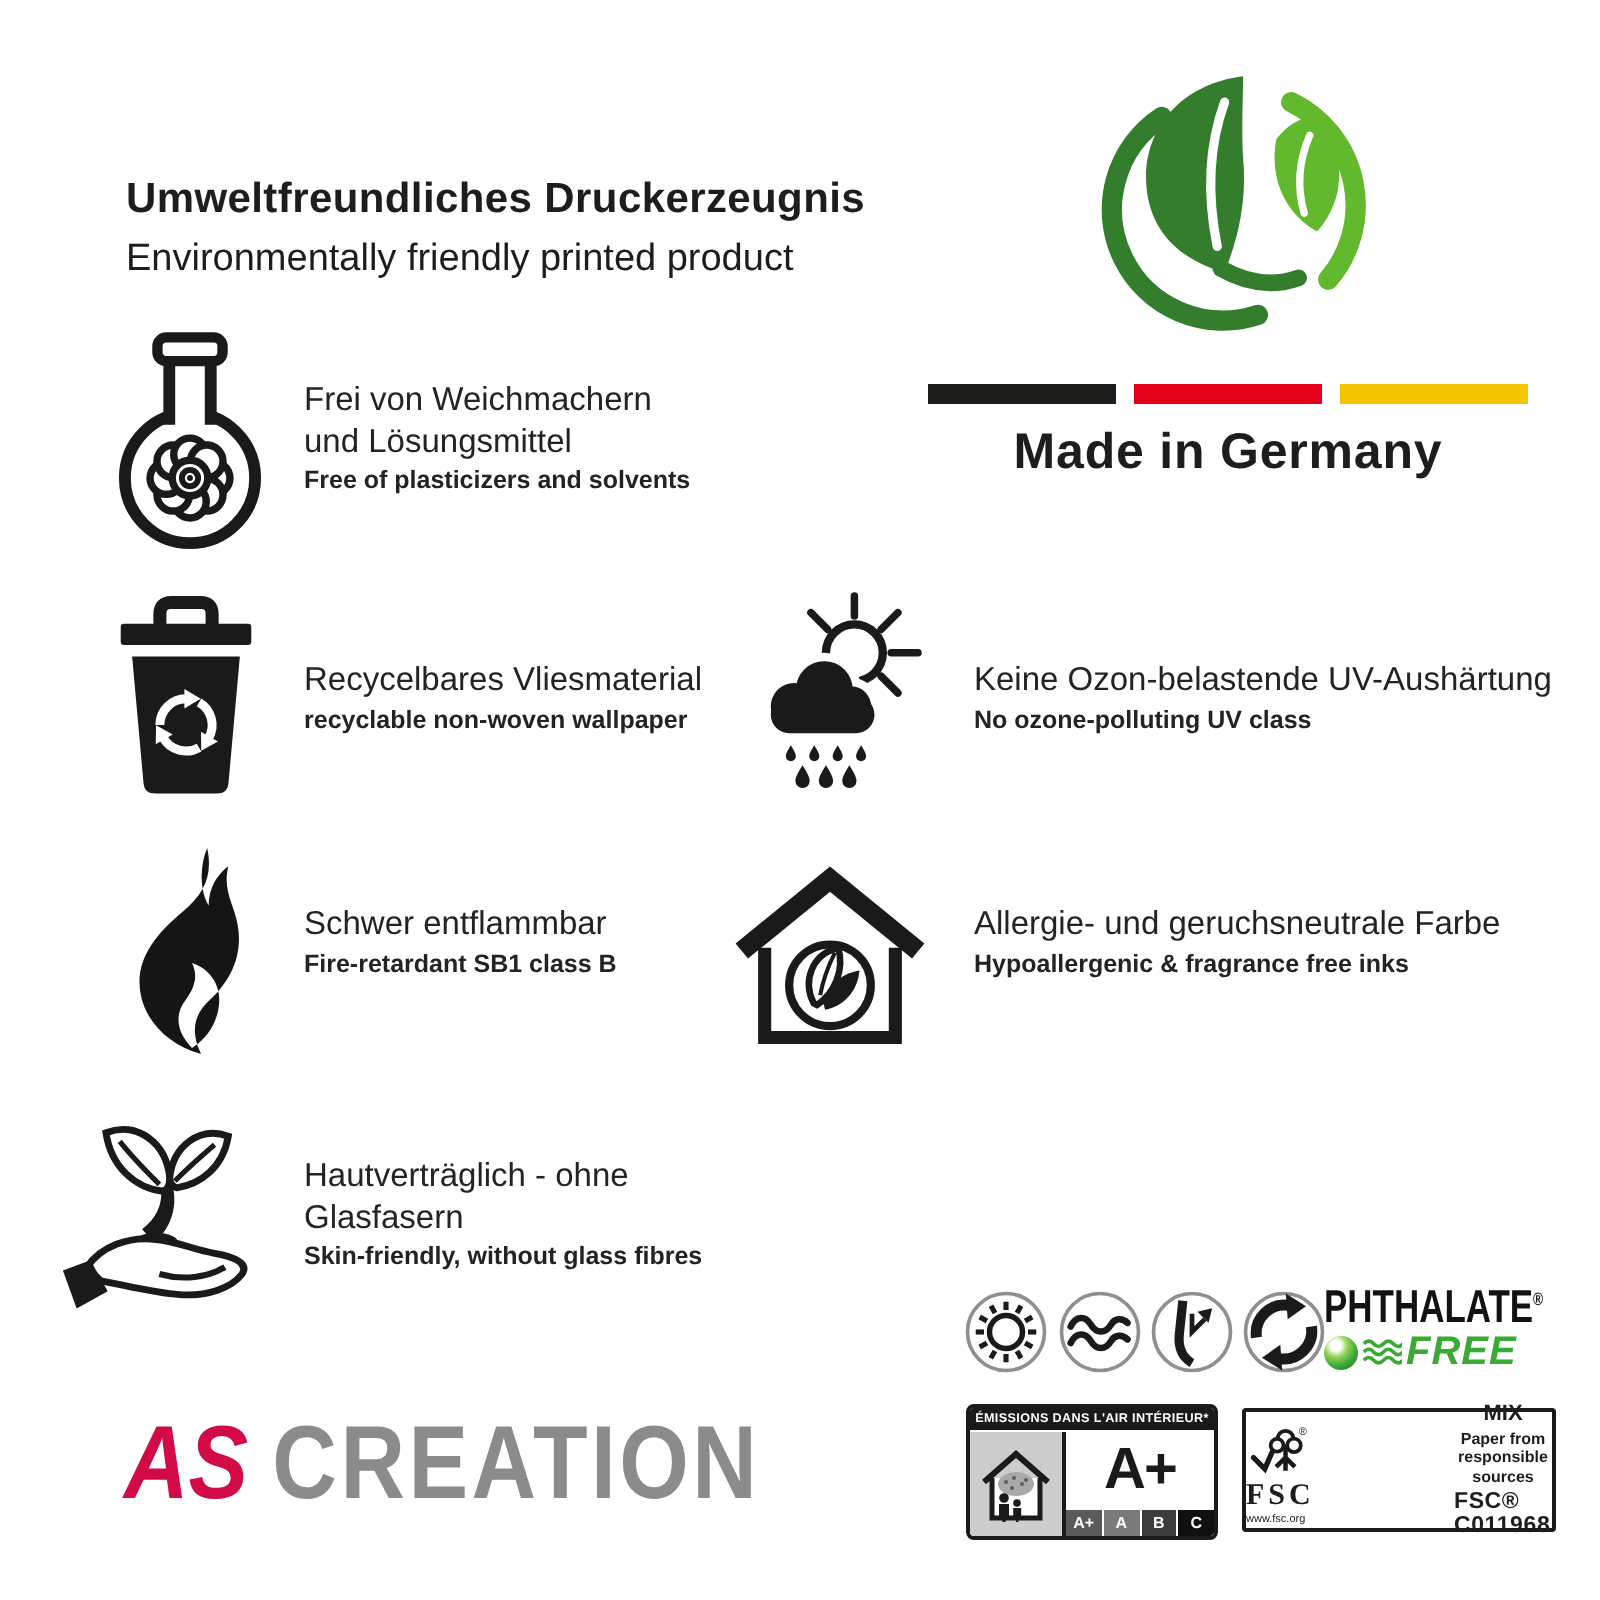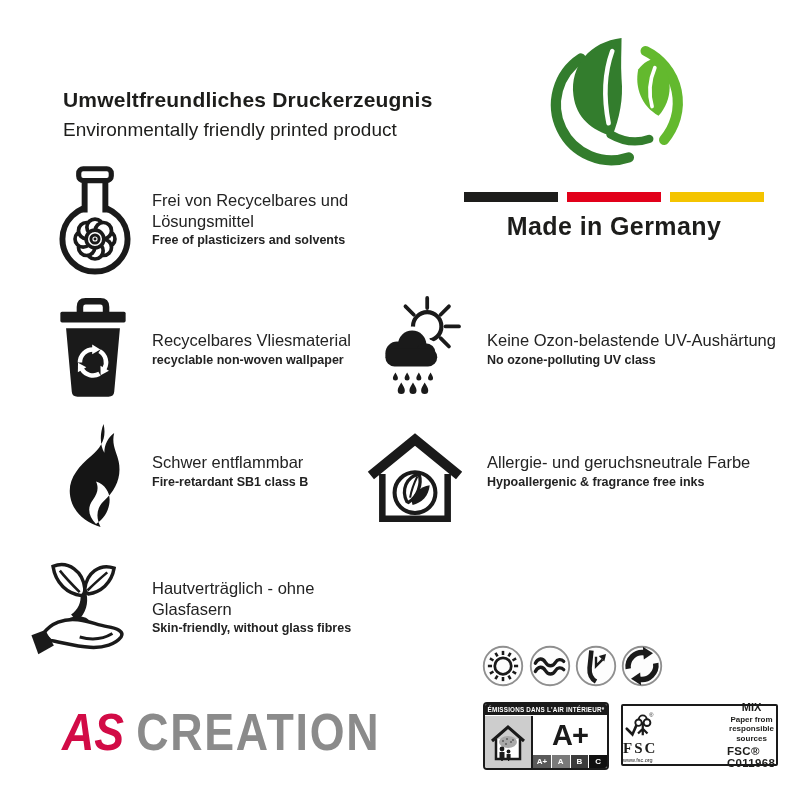--- a/index.html
+++ b/index.html
@@ -108,21 +108,21 @@
         <circle cx="0" cy="-16" r="11"></circle>
           <circle cx="11.3" cy="-11.3" r="11"></circle>
       </g>
       <circle r="13.5" fill="#fff"></circle>
       <circle r="12" fill="#fff" stroke="#1a1a1a" stroke-width="5"></circle>
       <circle r="5.5" fill="#fff" stroke="#1a1a1a" stroke-width="4"></circle>
       <circle r="2" fill="#1a1a1a"></circle>
     </g>
   </svg>
   <div class="abs feat-text" style="left:152px;top:190px;width:205px;">
-    <div class="feat-title">Frei von Recycelbares und Lösungsmittel</div>
+    <div class="feat-title">Frei von Weichmachern und Lösungsmittel</div>
     <div class="feat-sub">Free of plasticizers and solvents</div>
   </div>
 
   <svg class="abs" style="left:52px;top:298px;" width="82" height="102" viewBox="0 0 100 125">
     <path d="M34,18 L34,11 Q34,4 41,4 L59,4 Q66,4 66,11 L66,18" stroke="#1a1a1a" stroke-width="8" fill="none"></path>
     <rect x="10" y="17" width="80" height="13" rx="2" fill="#1a1a1a"></rect>
     <path d="M17,37 L83,37 L76,115 Q75.5,121 69,121 L31,121 Q24.5,121 24,115 Z" fill="#1a1a1a"></path>
     <g transform="translate(50,79)">
       <g>
         <path d="M-16,0 A16,16 0 0 1 0,-16" stroke="#fff" stroke-width="5.5" fill="none"></path>
@@ -257,20 +257,34 @@
     <g>
       <path d="M9,27 A15.5,15.5 0 0 1 27,9.5" stroke="#1a1a1a" stroke-width="6" fill="none"></path>
       <polygon points="25,3 36,10 26,17" fill="#1a1a1a"></polygon>
     </g>
     <g transform="rotate(180 24 24)">
       <path d="M9,27 A15.5,15.5 0 0 1 27,9.5" stroke="#1a1a1a" stroke-width="6" fill="none"></path>
       <polygon points="25,3 36,10 26,17" fill="#1a1a1a"></polygon>
     </g>
   </svg>
 
+  <div class="abs phthalate" style="left:662px;top:642px;">
+    <div class="ph-word"><span>PHTHALATE</span><span class="ph-reg">®</span></div>
+    <div class="ph-free">
+      <span class="ph-ball"></span>
+      <svg width="20" height="14" viewBox="0 0 22 15">
+        <g stroke="#3aaa35" stroke-width="2" fill="none">
+          <path d="M1,3 q2.7,-3 5.4,0 t5.4,0 t5.4,0 t5.4,0"></path>
+          <path d="M1,7.5 q2.7,-3 5.4,0 t5.4,0 t5.4,0 t5.4,0"></path>
+          <path d="M1,12 q2.7,-3 5.4,0 t5.4,0 t5.4,0 t5.4,0"></path>
+        </g>
+      </svg>
+      <span class="free-text" style="color:#3aaa35">FREE</span>
+    </div>
+  </div>
 
   <div class="abs emis" style="left:483px;top:702px;">
     <div class="emis-head">ÉMISSIONS DANS L'AIR INTÉRIEUR*</div>
     <div class="emis-body">
       <div class="emis-house">
         <svg width="40" height="42" viewBox="0 0 40 42">
           <path d="M8,18 L8,38 L32,38 L32,18" stroke="#1a1a1a" stroke-width="2.5" fill="#fff"></path>
           <path d="M4,20 L20,6 L36,20" stroke="#1a1a1a" stroke-width="3" fill="none"></path>
           <ellipse cx="20" cy="21" rx="9" ry="6" fill="#a9a9a9"></ellipse>
           <g fill="#5e5e5e">

